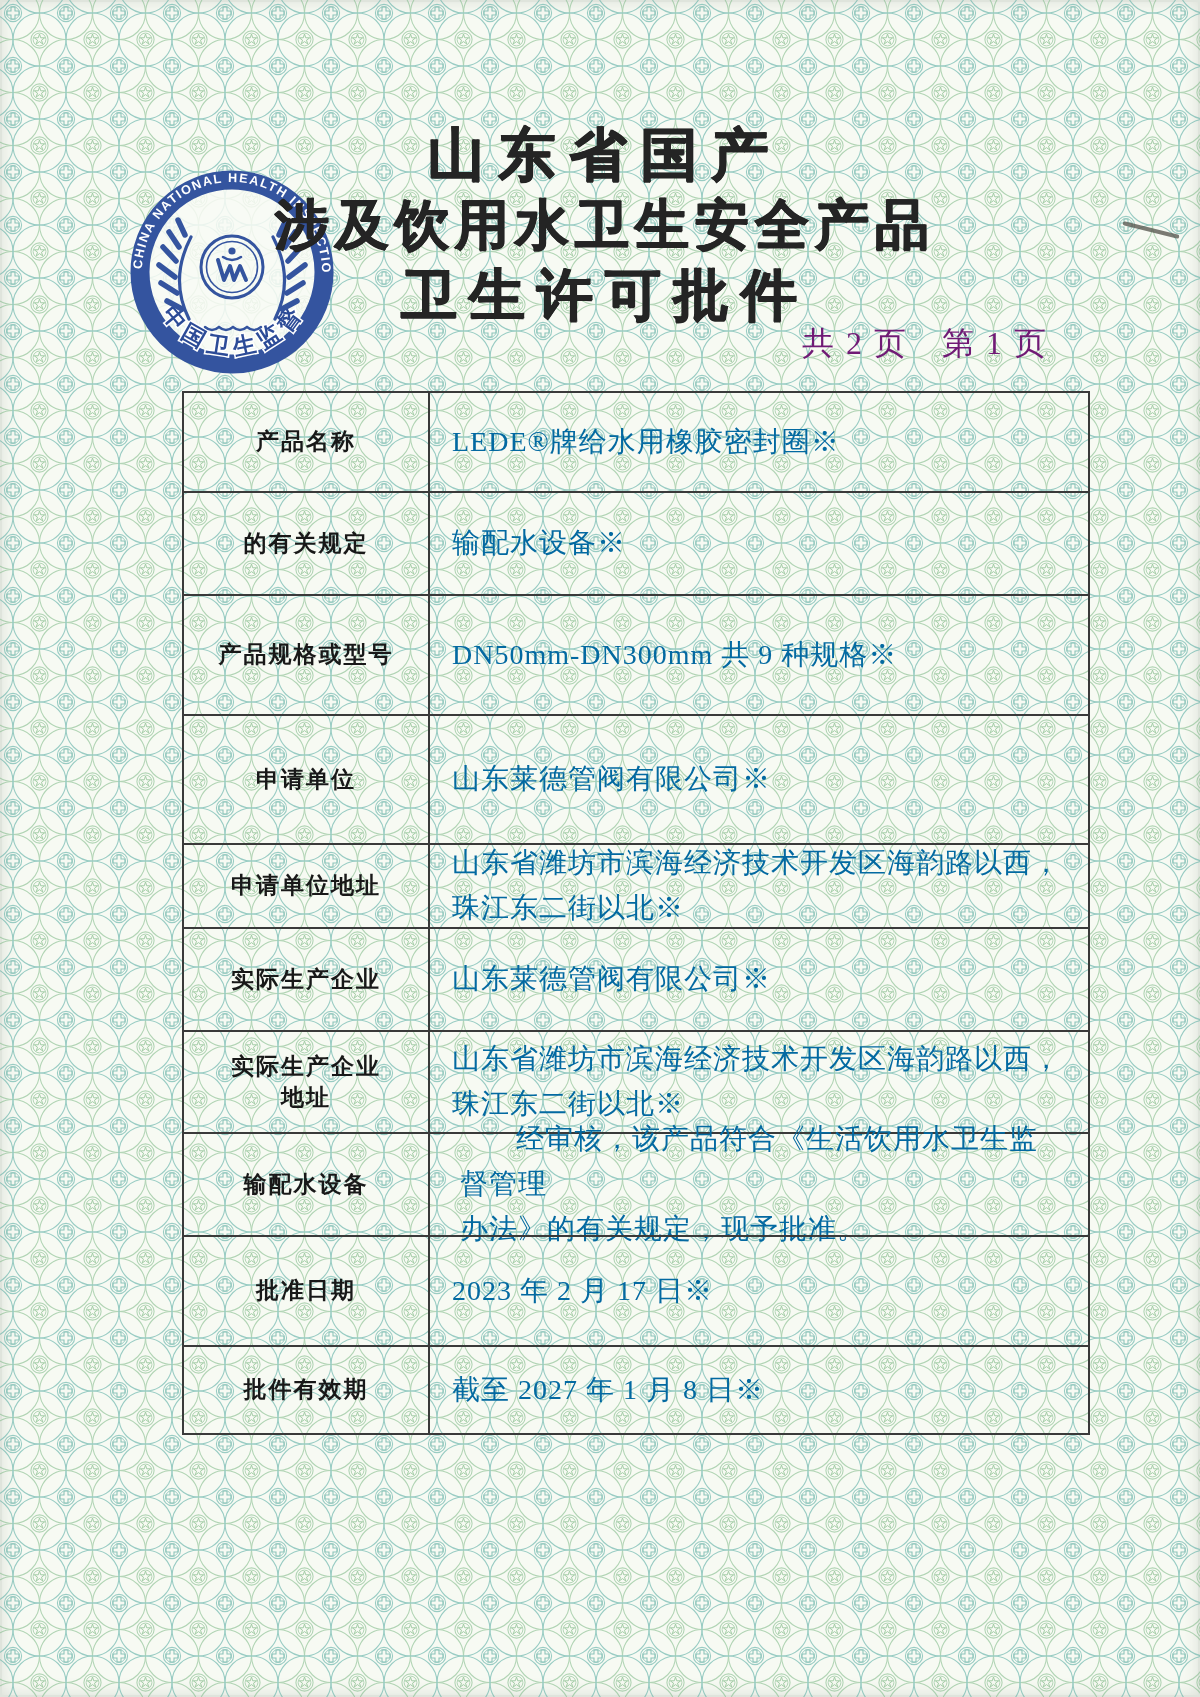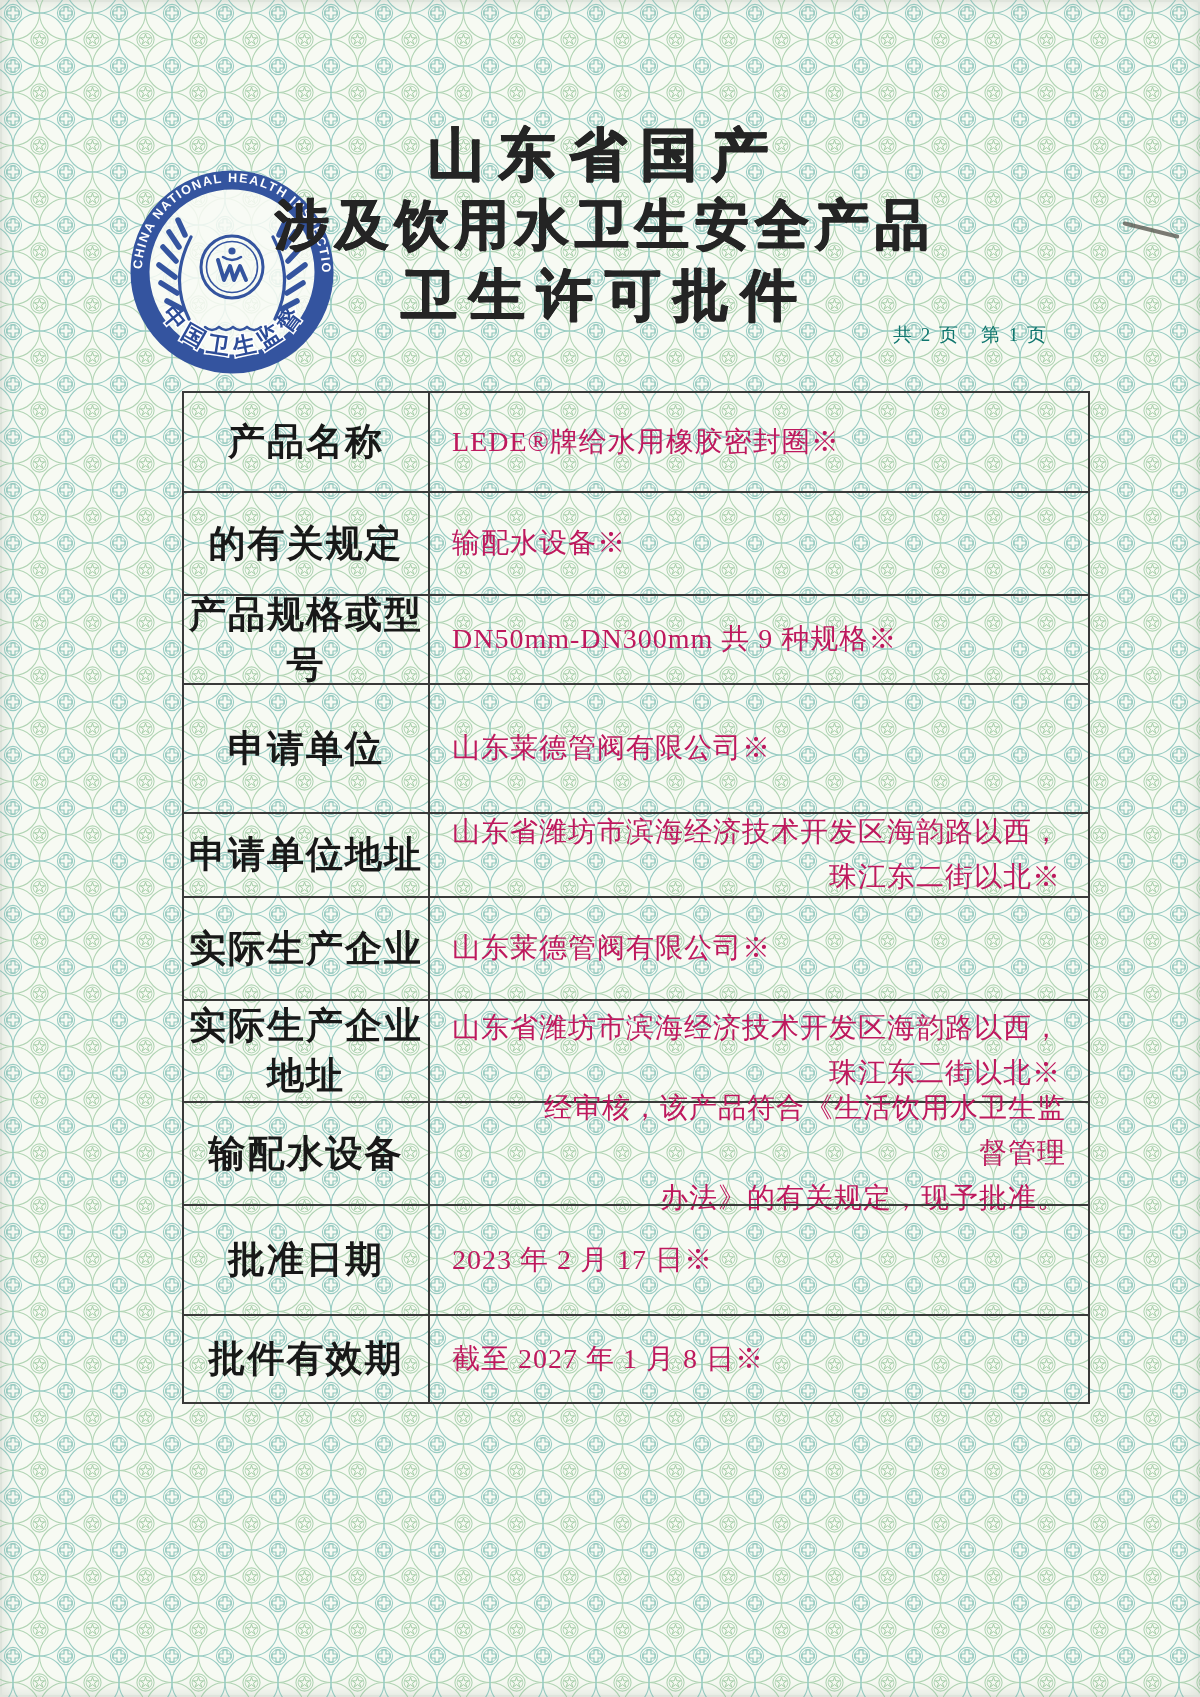--- a/index.html
+++ b/index.html
@@ -24,46 +24,46 @@
     font-family:"DejaVu Sans","Liberation Sans",sans-serif;
     font-weight:900;color:#242424;
   }
   .title-line{text-shadow:.7px 0 currentColor,-.7px 0 currentColor,0 .5px currentColor;}
   .title-line.l1{font-size:57px;letter-spacing:14px;line-height:72px;}
   .title-line.l2{font-size:54px;letter-spacing:6px;line-height:70px;}
   .title-line.l3{font-size:56px;letter-spacing:12px;line-height:70px;}
 
   .page-note{
     position:absolute;top:322px;right:152px;
-    font-size:19px;letter-spacing:2px;color:#0f766e;
+    font-size:32px;letter-spacing:2px;color:#701a75;
   }
 
   .cert-table{
     position:absolute;left:182px;top:391px;width:908px;
     border:2px solid #3a3a3a;
     box-sizing:border-box;
     display:flex;flex-direction:column;
   }
   .row{display:flex;box-sizing:border-box;}
   .row + .row{border-top:2px solid #3a3a3a;}
   .cell-label{
     width:246px;box-sizing:border-box;flex:none;
     border-right:2px solid #3a3a3a;
     display:flex;align-items:center;justify-content:center;
     text-align:center;
     font-family:"Liberation Sans","DejaVu Sans",sans-serif;
-    font-weight:700;font-size:37px;letter-spacing:2px;
+    font-weight:700;font-size:23px;letter-spacing:2px;
     white-space:pre-line;line-height:1.35;color:#181818;
   }
   .cell-value{
     flex:1;box-sizing:border-box;
     display:flex;align-items:center;
     padding:6px 14px 6px 22px;
     font-size:28px;letter-spacing:1px;
-    white-space:pre-line;line-height:1.6;color:#be185d;text-align:right;
+    white-space:pre-line;line-height:1.6;color:#0369a1;
   }
   .cell-value.indent p{ text-indent:2em; }
   .cell-value p{margin:8px;}
 
   .scratch{
     position:absolute;left:1122px;top:228px;width:58px;height:4px;
     background:#5a5a52;transform:rotate(14deg);border-radius:2px;opacity:.8;
   }
 </style>
 </head>
@@ -157,21 +157,21 @@
 
     <div class="cert-table">
       <div class="row" style="height:98px">
         <div class="cell-label">产品名称</div>
         <div class="cell-value">LEDE®牌给水用橡胶密封圈※</div>
       </div>
       <div class="row" style="height:103px">
         <div class="cell-label">的有关规定</div>
         <div class="cell-value">输配水设备※</div>
       </div>
-      <div class="row" style="height:89px">
+      <div class="row" style="height:120px">
         <div class="cell-label">产品规格或型号</div>
         <div class="cell-value">DN50mm-DN300mm 共 9 种规格※</div>
       </div>
       <div class="row" style="height:129px">
         <div class="cell-label">申请单位</div>
         <div class="cell-value">山东莱德管阀有限公司※</div>
       </div>
       <div class="row" style="height:84px">
         <div class="cell-label">申请单位地址</div>
         <div class="cell-value">山东省潍坊市滨海经济技术开发区海韵路以西，

